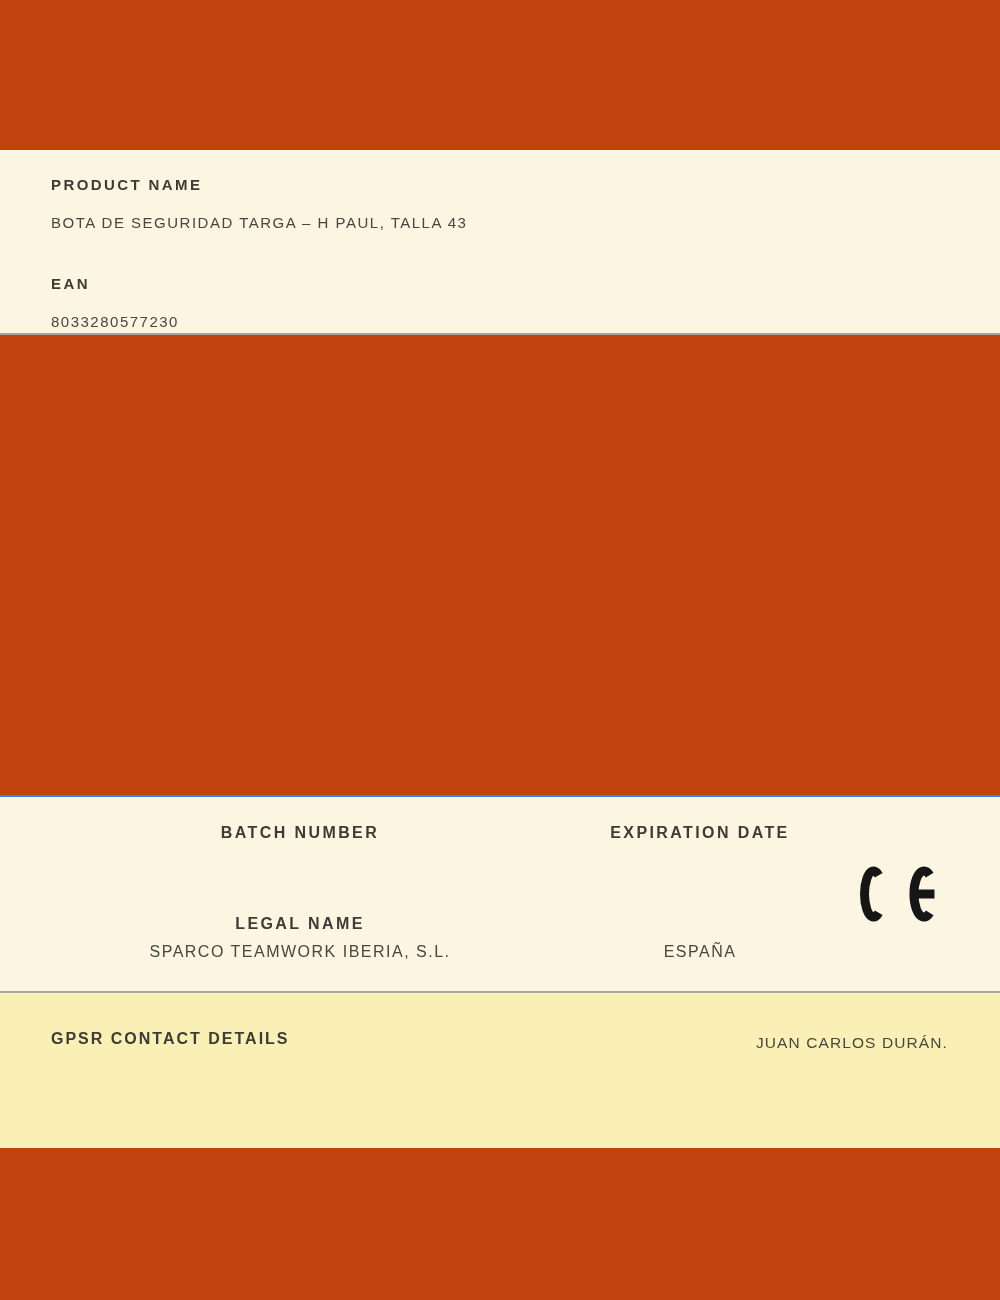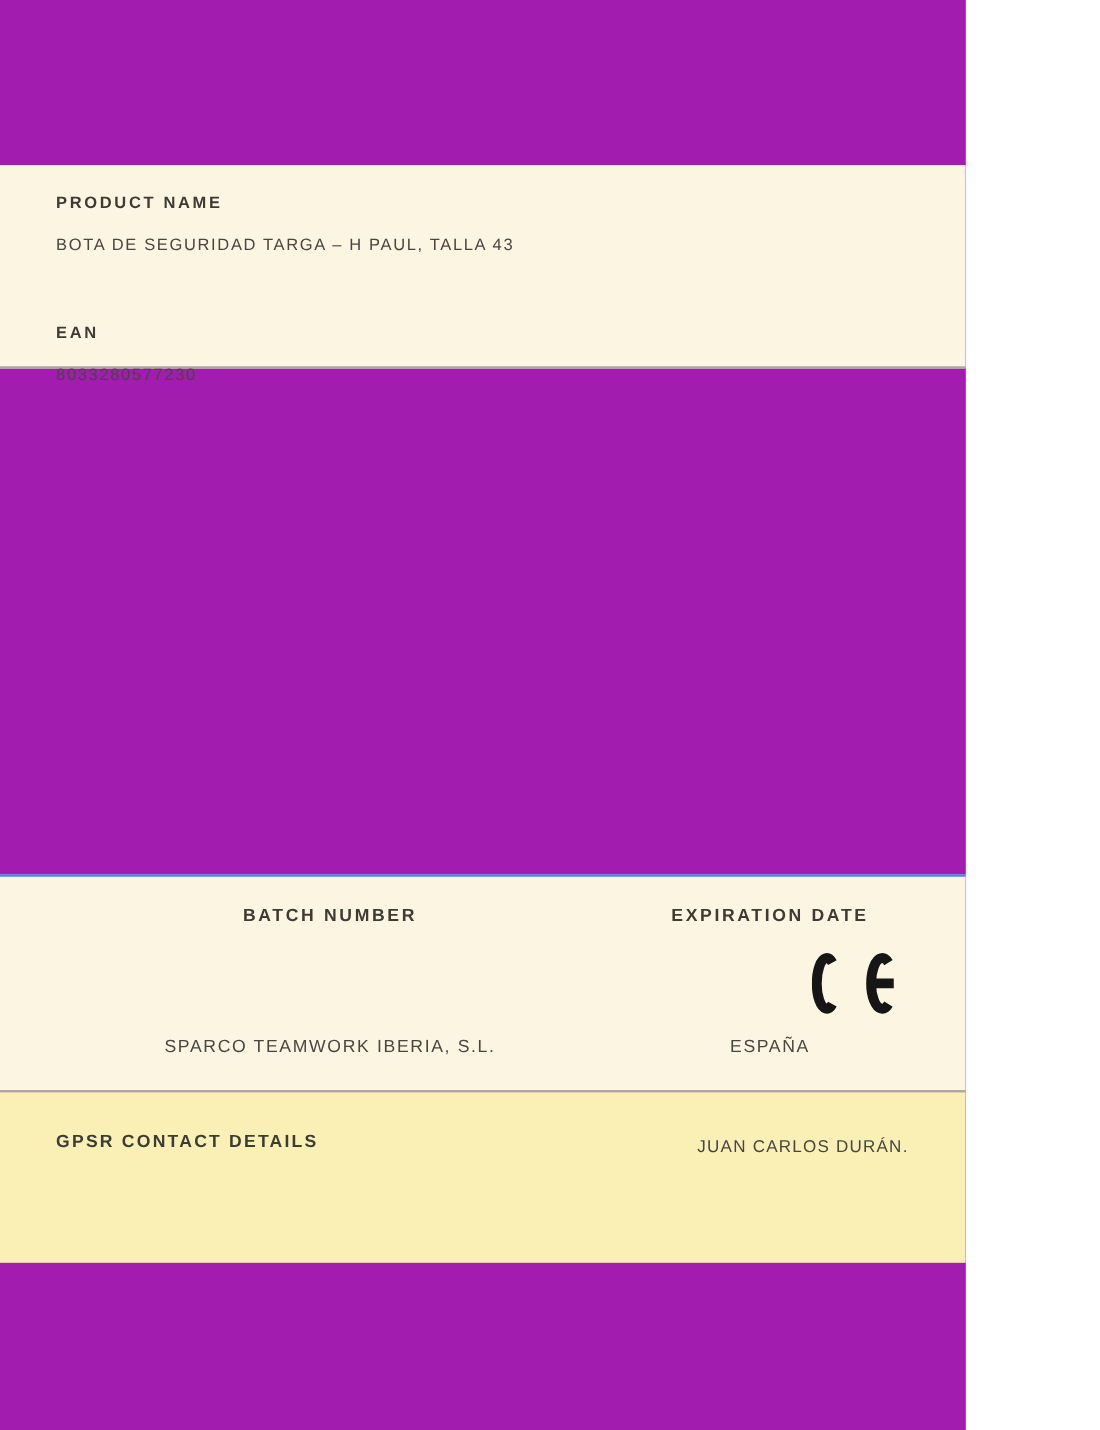--- a/index.html
+++ b/index.html
@@ -3,23 +3,23 @@
 <meta charset="utf-8">
 <style>
   * { margin: 0; padding: 0; box-sizing: border-box; }
   html, body { background: #ffffff; }
   body {
     font-family: "Liberation Sans", "DejaVu Sans", sans-serif;
     color: #3f3f37;
   }
   .page {
     position: relative;
-    width: 878px;
+    width: 1000px;
     height: 1300px;
-    background: #a21caf;
+    background: #c2410c;
     overflow: hidden;
   }
 
   
   .product-section {
     position: absolute;
     left: 0; right: 0;
     top: 150px;
     height: 185px;
     background: #fcf5e2;
@@ -34,21 +34,21 @@
     line-height: 16px;
   }
   .field-value {
     font-size: 15px;
     font-weight: 400;
     letter-spacing: 1.5px;
     color: #474740;
     line-height: 17px;
   }
   .product-section .field-value { margin-top: 21px; }
-  .product-section .ean-label { margin-top: 64px; }
+  .product-section .ean-label { margin-top: 45px; }
 
   
   .batch-section {
     position: absolute;
     left: 0; right: 0;
     top: 795px;
     height: 198px;
     background: #fcf5e2;
     border-top: 2px solid #3b82f6;
     border-bottom: 2px solid #a7a79c;
@@ -127,20 +127,21 @@
     <div class="field-label">PRODUCT NAME</div>
     <div class="field-value">BOTA DE SEGURIDAD TARGA – H PAUL, TALLA 43</div>
     <div class="field-label ean-label">EAN</div>
     <div class="field-value">8033280577230</div>
   </section>
 
   <section class="batch-section">
     <div class="col-left row-labels center-label">BATCH NUMBER</div>
     <div class="col-right row-labels center-label">EXPIRATION DATE</div>
 
+    <div class="col-left row-legal-label center-label">LEGAL NAME</div>
 
     <div class="col-left row-legal-value center-value">SPARCO TEAMWORK IBERIA, S.L.</div>
     <div class="col-right row-legal-value center-value">ESPAÑA</div>
 
     <span class="ce-mark">
       <svg width="80" height="58" viewBox="0 0 80 56" xmlns="http://www.w3.org/2000/svg" fill="none" stroke="#161616" stroke-width="9" stroke-linecap="butt">
         <path d="M 18.7 9.2 A 9 23 0 1 0 18.7 46.8"></path>
         <path d="M 69.7 9.2 A 10 23 0 1 0 69.7 46.8"></path>
         <path d="M 52 28 L 74.5 28"></path>
       </svg>

